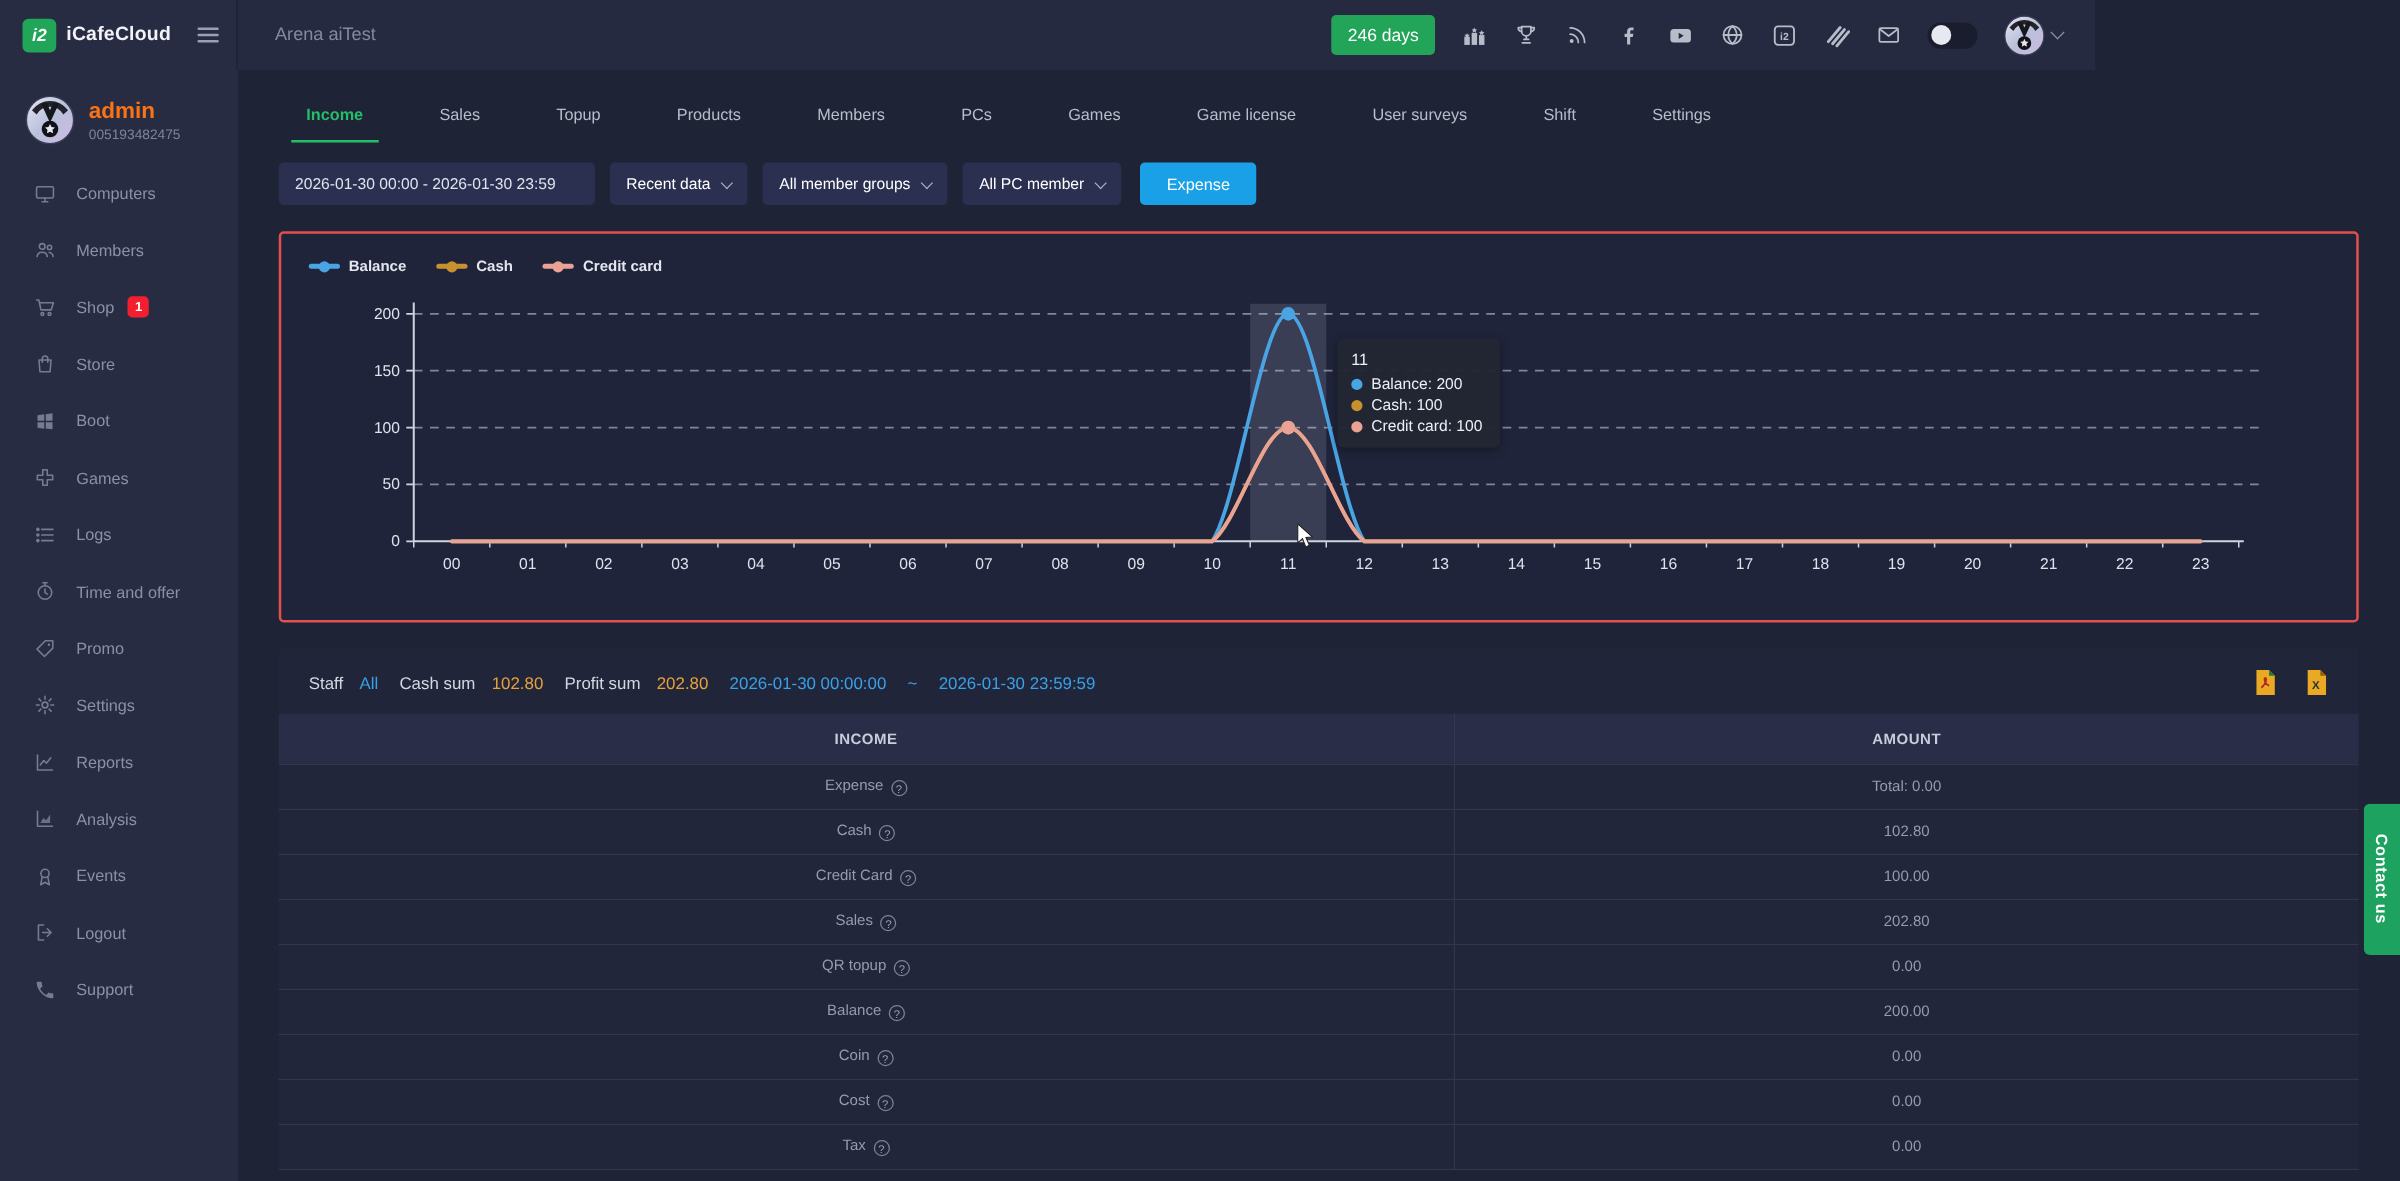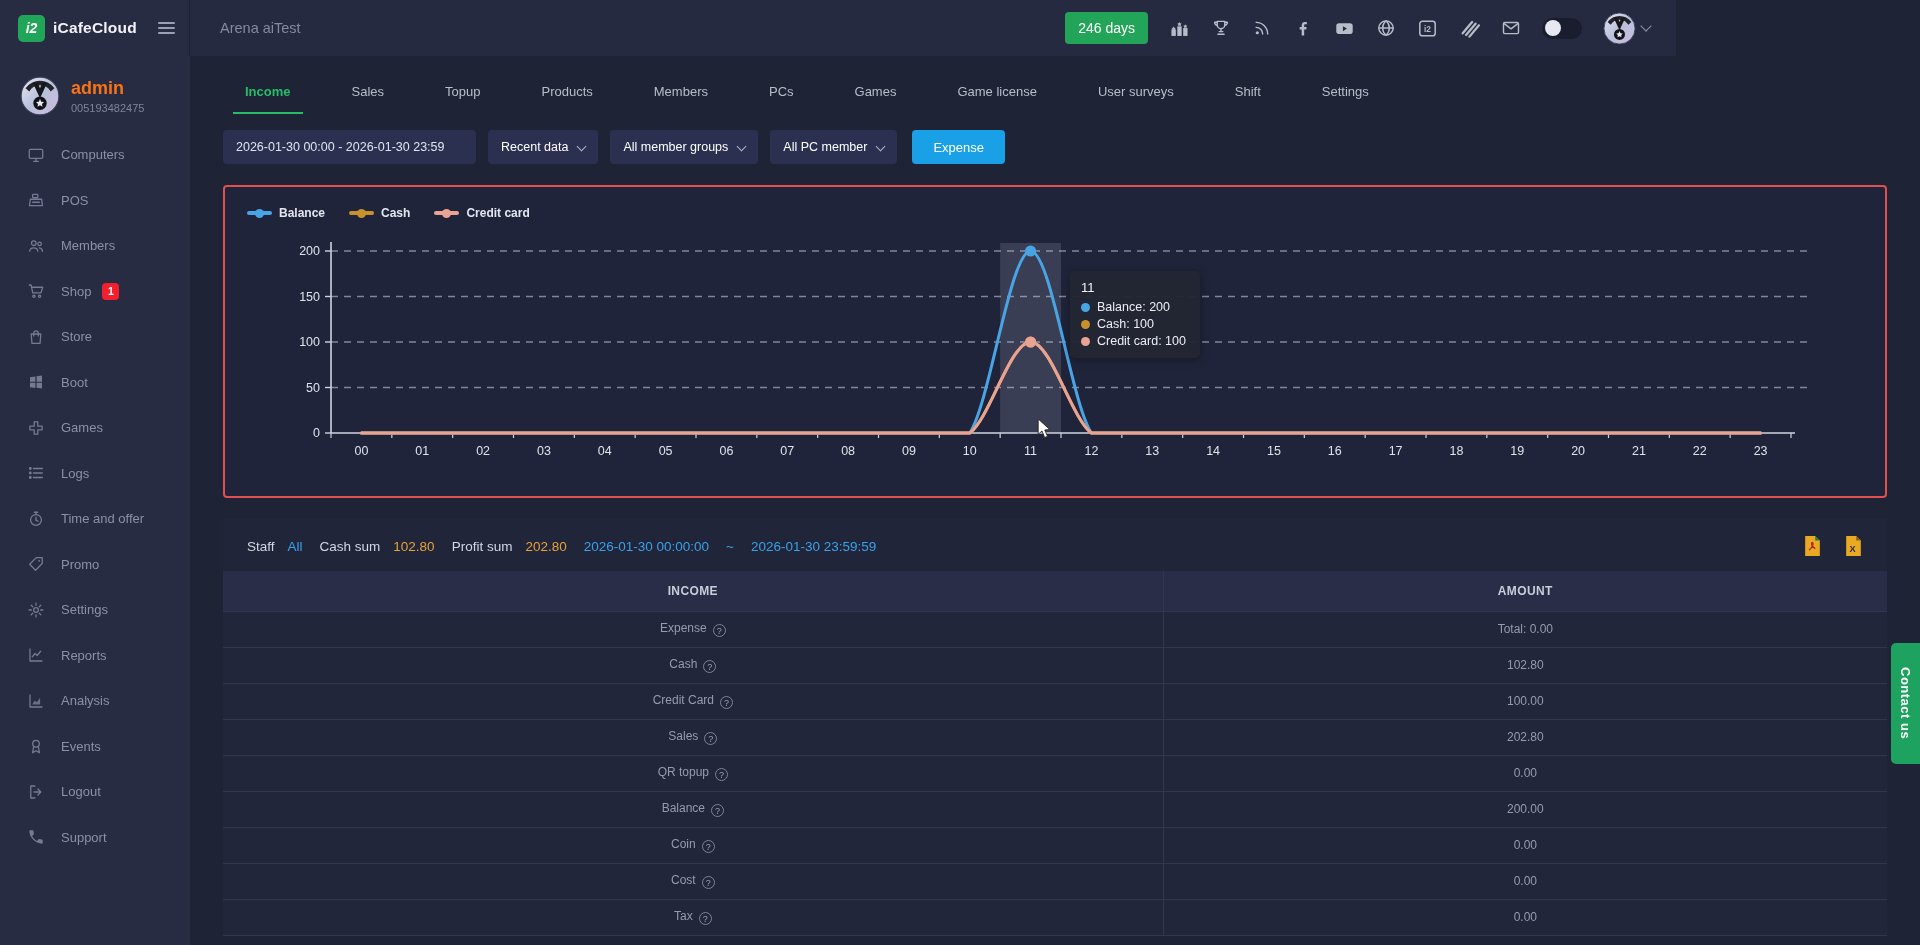--- a/index.html
+++ b/index.html
@@ -217,30 +217,20 @@
   </div>
   <div id="sidebar-nav">
       <div class="nav-item">
         <span class="icon">
           <svg viewBox="0 0 24 24" width="18" height="18" fill="none" stroke="currentColor" stroke-width="1.7" stroke-linecap="round" stroke-linejoin="round">
             <rect x="3" y="4.5" width="18" height="12" rx="1.5"></rect>
             <path d="M9 20.5h6M12 16.5v4"></path>
           </svg>
         </span>
         <span class="label">Computers</span>
-      </div>
-      <div class="nav-item">
-        <span class="icon">
-          <svg viewBox="0 0 24 24" width="18" height="18" fill="none" stroke="currentColor" stroke-width="1.7" stroke-linecap="round" stroke-linejoin="round">
-            <path d="M4.5 11h15l1.2 8.5H3.3L4.5 11z"></path>
-            <rect x="7.5" y="4.5" width="7" height="4.5" rx="1"></rect>
-            <path d="M7.5 15h9"></path>
-          </svg>
-        </span>
-        <span class="label">POS</span>
       </div>
       <div class="nav-item">
         <span class="icon">
           <svg viewBox="0 0 24 24" width="18" height="18" fill="none" stroke="currentColor" stroke-width="1.7" stroke-linecap="round" stroke-linejoin="round">
             <circle cx="9" cy="8.2" r="3"></circle>
             <path d="M3.6 19c.3-3 2.6-4.6 5.4-4.6s5.1 1.6 5.4 4.6"></path>
             <circle cx="16.8" cy="9.2" r="2.3"></circle>
             <path d="M16.4 14.6c2.6.3 4 1.9 4.2 4.4"></path>
           </svg>
         </span>

